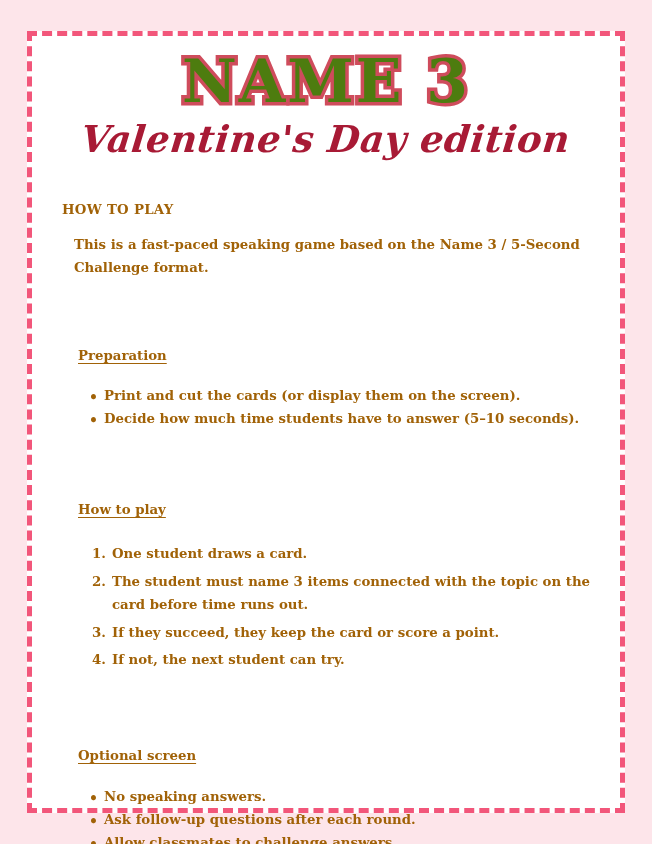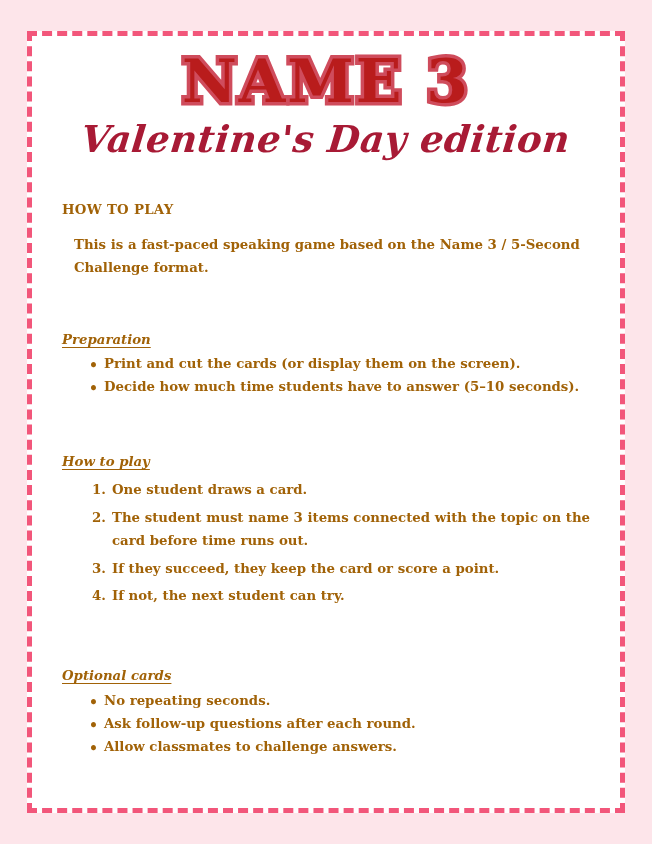--- a/index.html
+++ b/index.html
@@ -55,21 +55,21 @@
   }
 
   .title {
     margin: 0;
     padding: 20px 0 0 0;
     font-family: "DejaVu Serif", "Liberation Serif", serif;
     font-weight: 700;
     font-size: 60px;
     line-height: 1.02;
     letter-spacing: 2px;
-    color: #b91c1c;
+    color: #4d7c0f;
     -webkit-text-stroke: 7px #cf4c5c;
     paint-order: stroke fill;
     text-transform: uppercase;
     white-space: nowrap;
   }
 
   .subtitle {
     margin: 0;
     padding: 6px 0 0 0;
     font-family: "DejaVu Serif", "Liberation Serif", serif;
@@ -101,26 +101,25 @@
     font-weight: 700;
     letter-spacing: 0.3px;
   }
 
   .intro {
     margin: 12px;
     font-weight: 700;
   }
 
   .section-head {
-    margin: 0;
+    margin: 16px;
     font-weight: 700;
     text-decoration: underline;
     text-underline-offset: 3px;
     display: inline-block;
-    font-style: italic;
   }
 
   .gap-lg { height: 37px; }
   .gap-xl { height: 52px; }
 
   ul.rules {
     margin: 2px 0 0 0;
     padding: 0 0 0 27px;
     list-style: none;
   }
@@ -194,23 +193,23 @@
           <li>One student draws a card.</li>
           <li>The student must name 3 items connected with the topic on the card before time runs out.</li>
           <li>If they succeed, they keep the card or score a point.</li>
           <li>If not, the next student can try.</li>
         </ol>
       </div>
 
       <div class="gap-xl"></div>
 
       <div>
-        <div class="section-head">Optional cards</div>
+        <div class="section-head">Optional screen</div>
         <ul class="rules">
-          <li>No repeating seconds.</li>
+          <li>No speaking answers.</li>
           <li>Ask follow-up questions after each round.</li>
           <li>Allow classmates to challenge answers.</li>
         </ul>
       </div>
 
     </div>
   </div>
 
   <div class="dashed-frame"></div>
 

